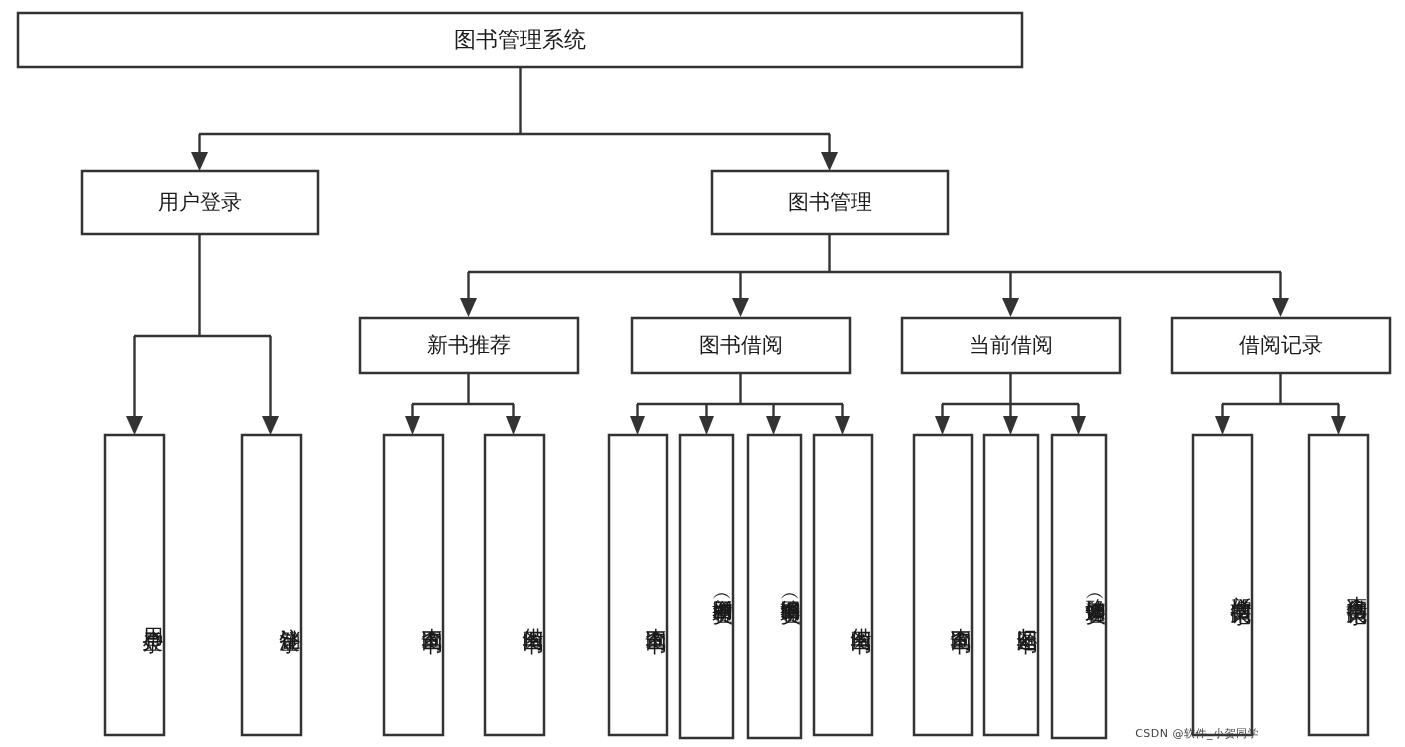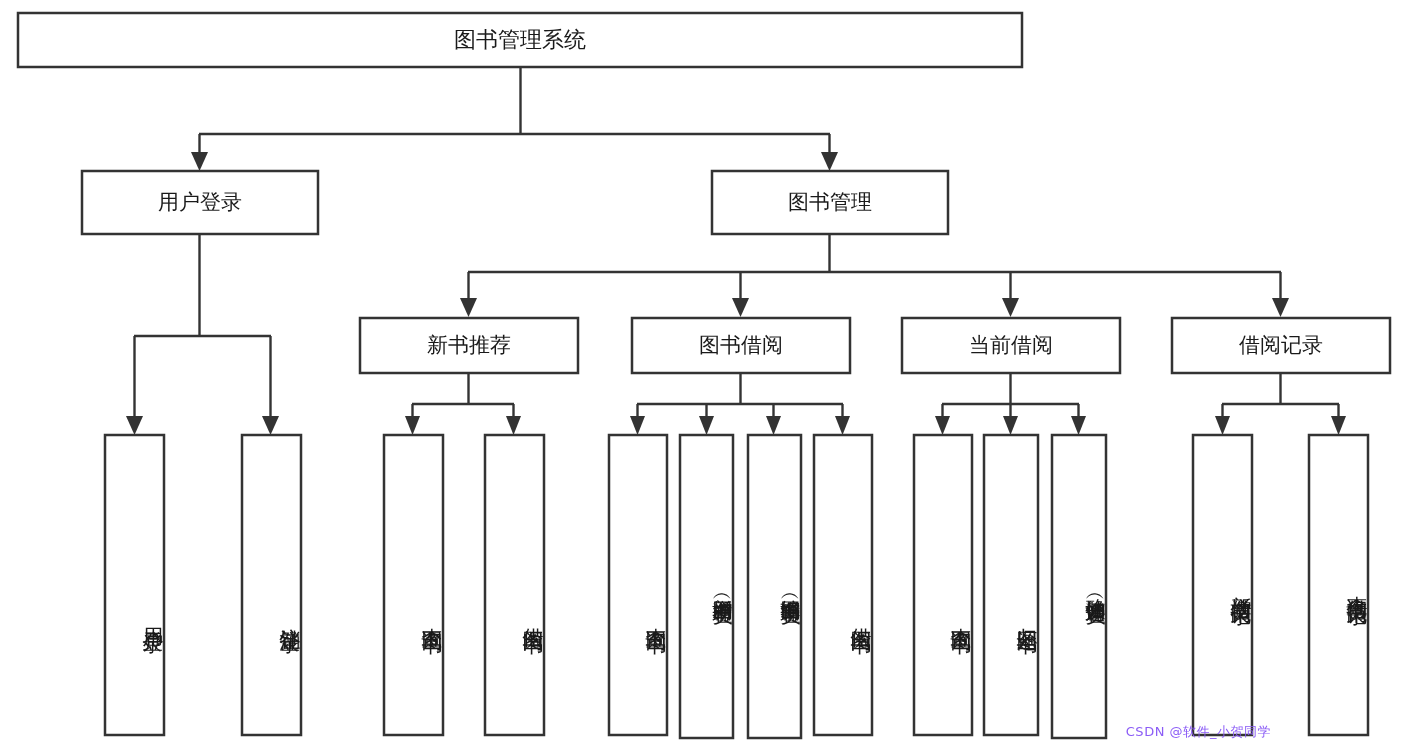--- a/index.html
+++ b/index.html
@@ -64,25 +64,25 @@
     font-size: 21px;
     line-height: 1.05;
     color: #1a1a1a;
     letter-spacing: 2px;
     white-space: nowrap;
     text-align: center;
     pointer-events: none;
   }
   .watermark {
     position: absolute;
-    right: 12px;
+    right: 24px;
     bottom: 6px;
     font-family: "DejaVu Sans", "Liberation Sans", sans-serif;
-    font-size: 13px;
-    color: #8b5cf6;
+    font-size: 11px;
+    color: #404040;
     letter-spacing: 0.5px;
     white-space: nowrap;
   }
 </style>
 </head>
 <body>
 
 <div id="chart-root">
 
   <svg class="diagram" viewBox="0 0 1405 747" xmlns="http://www.w3.org/2000/svg">

